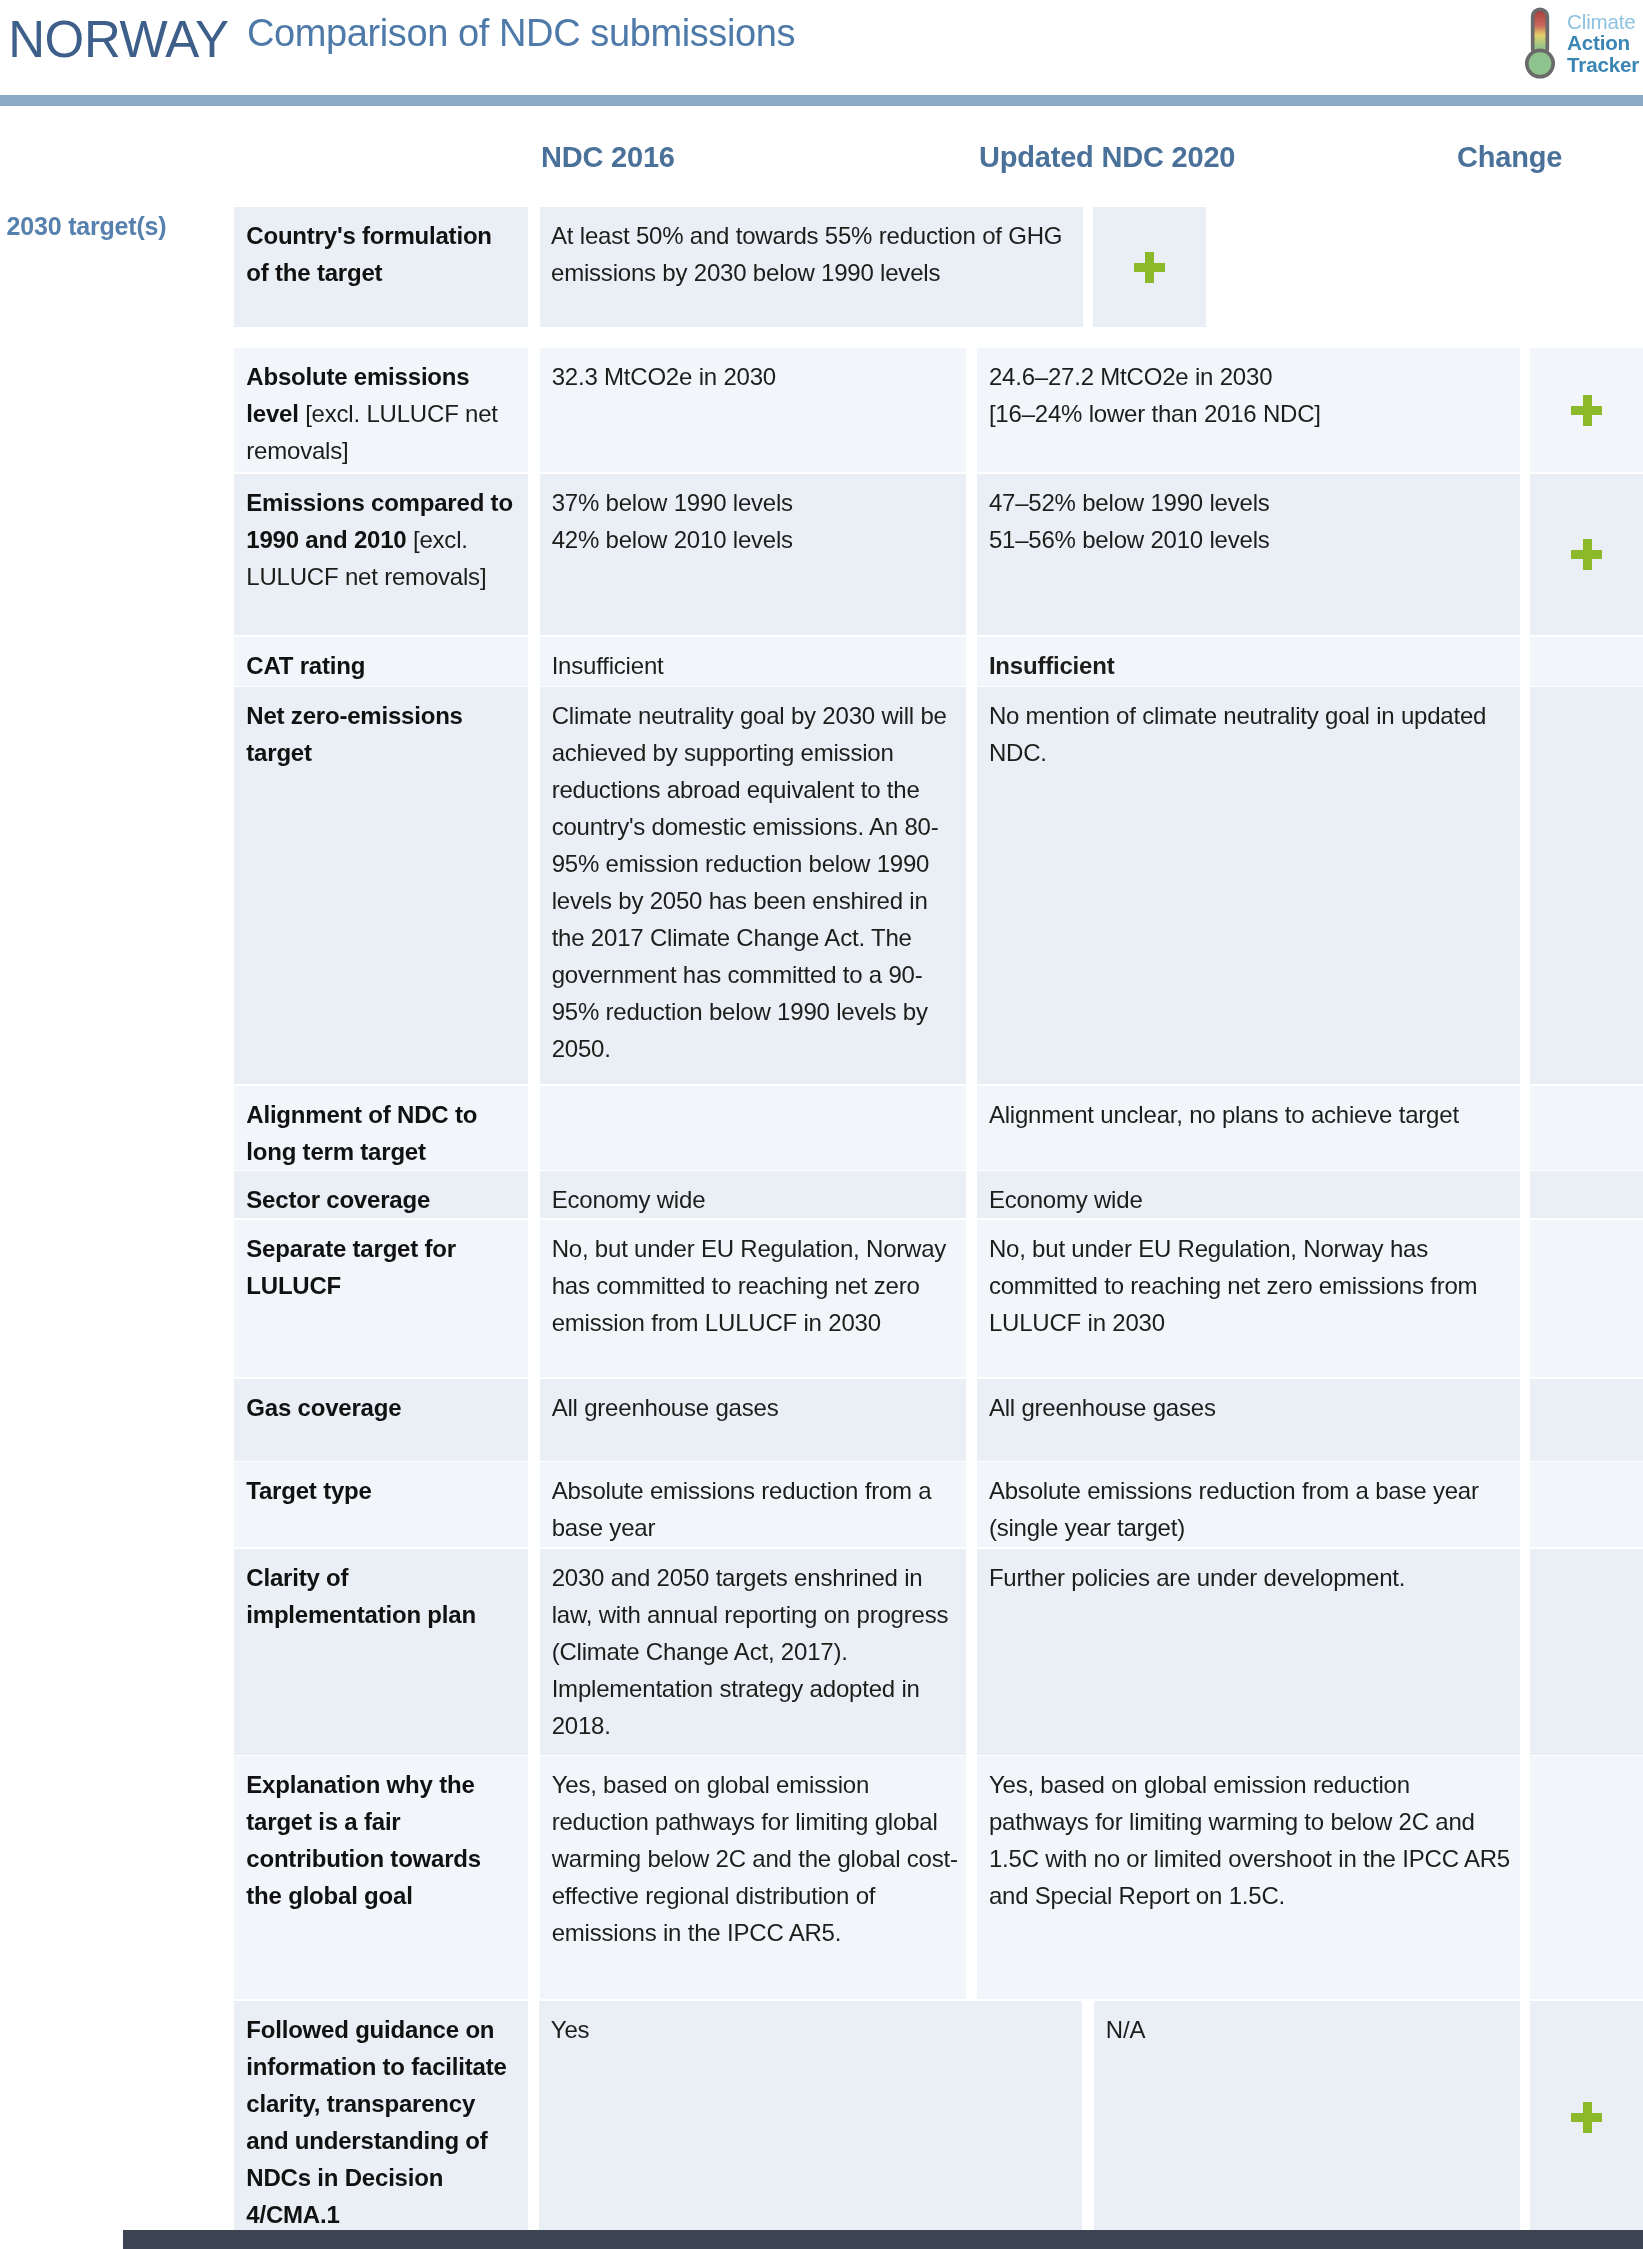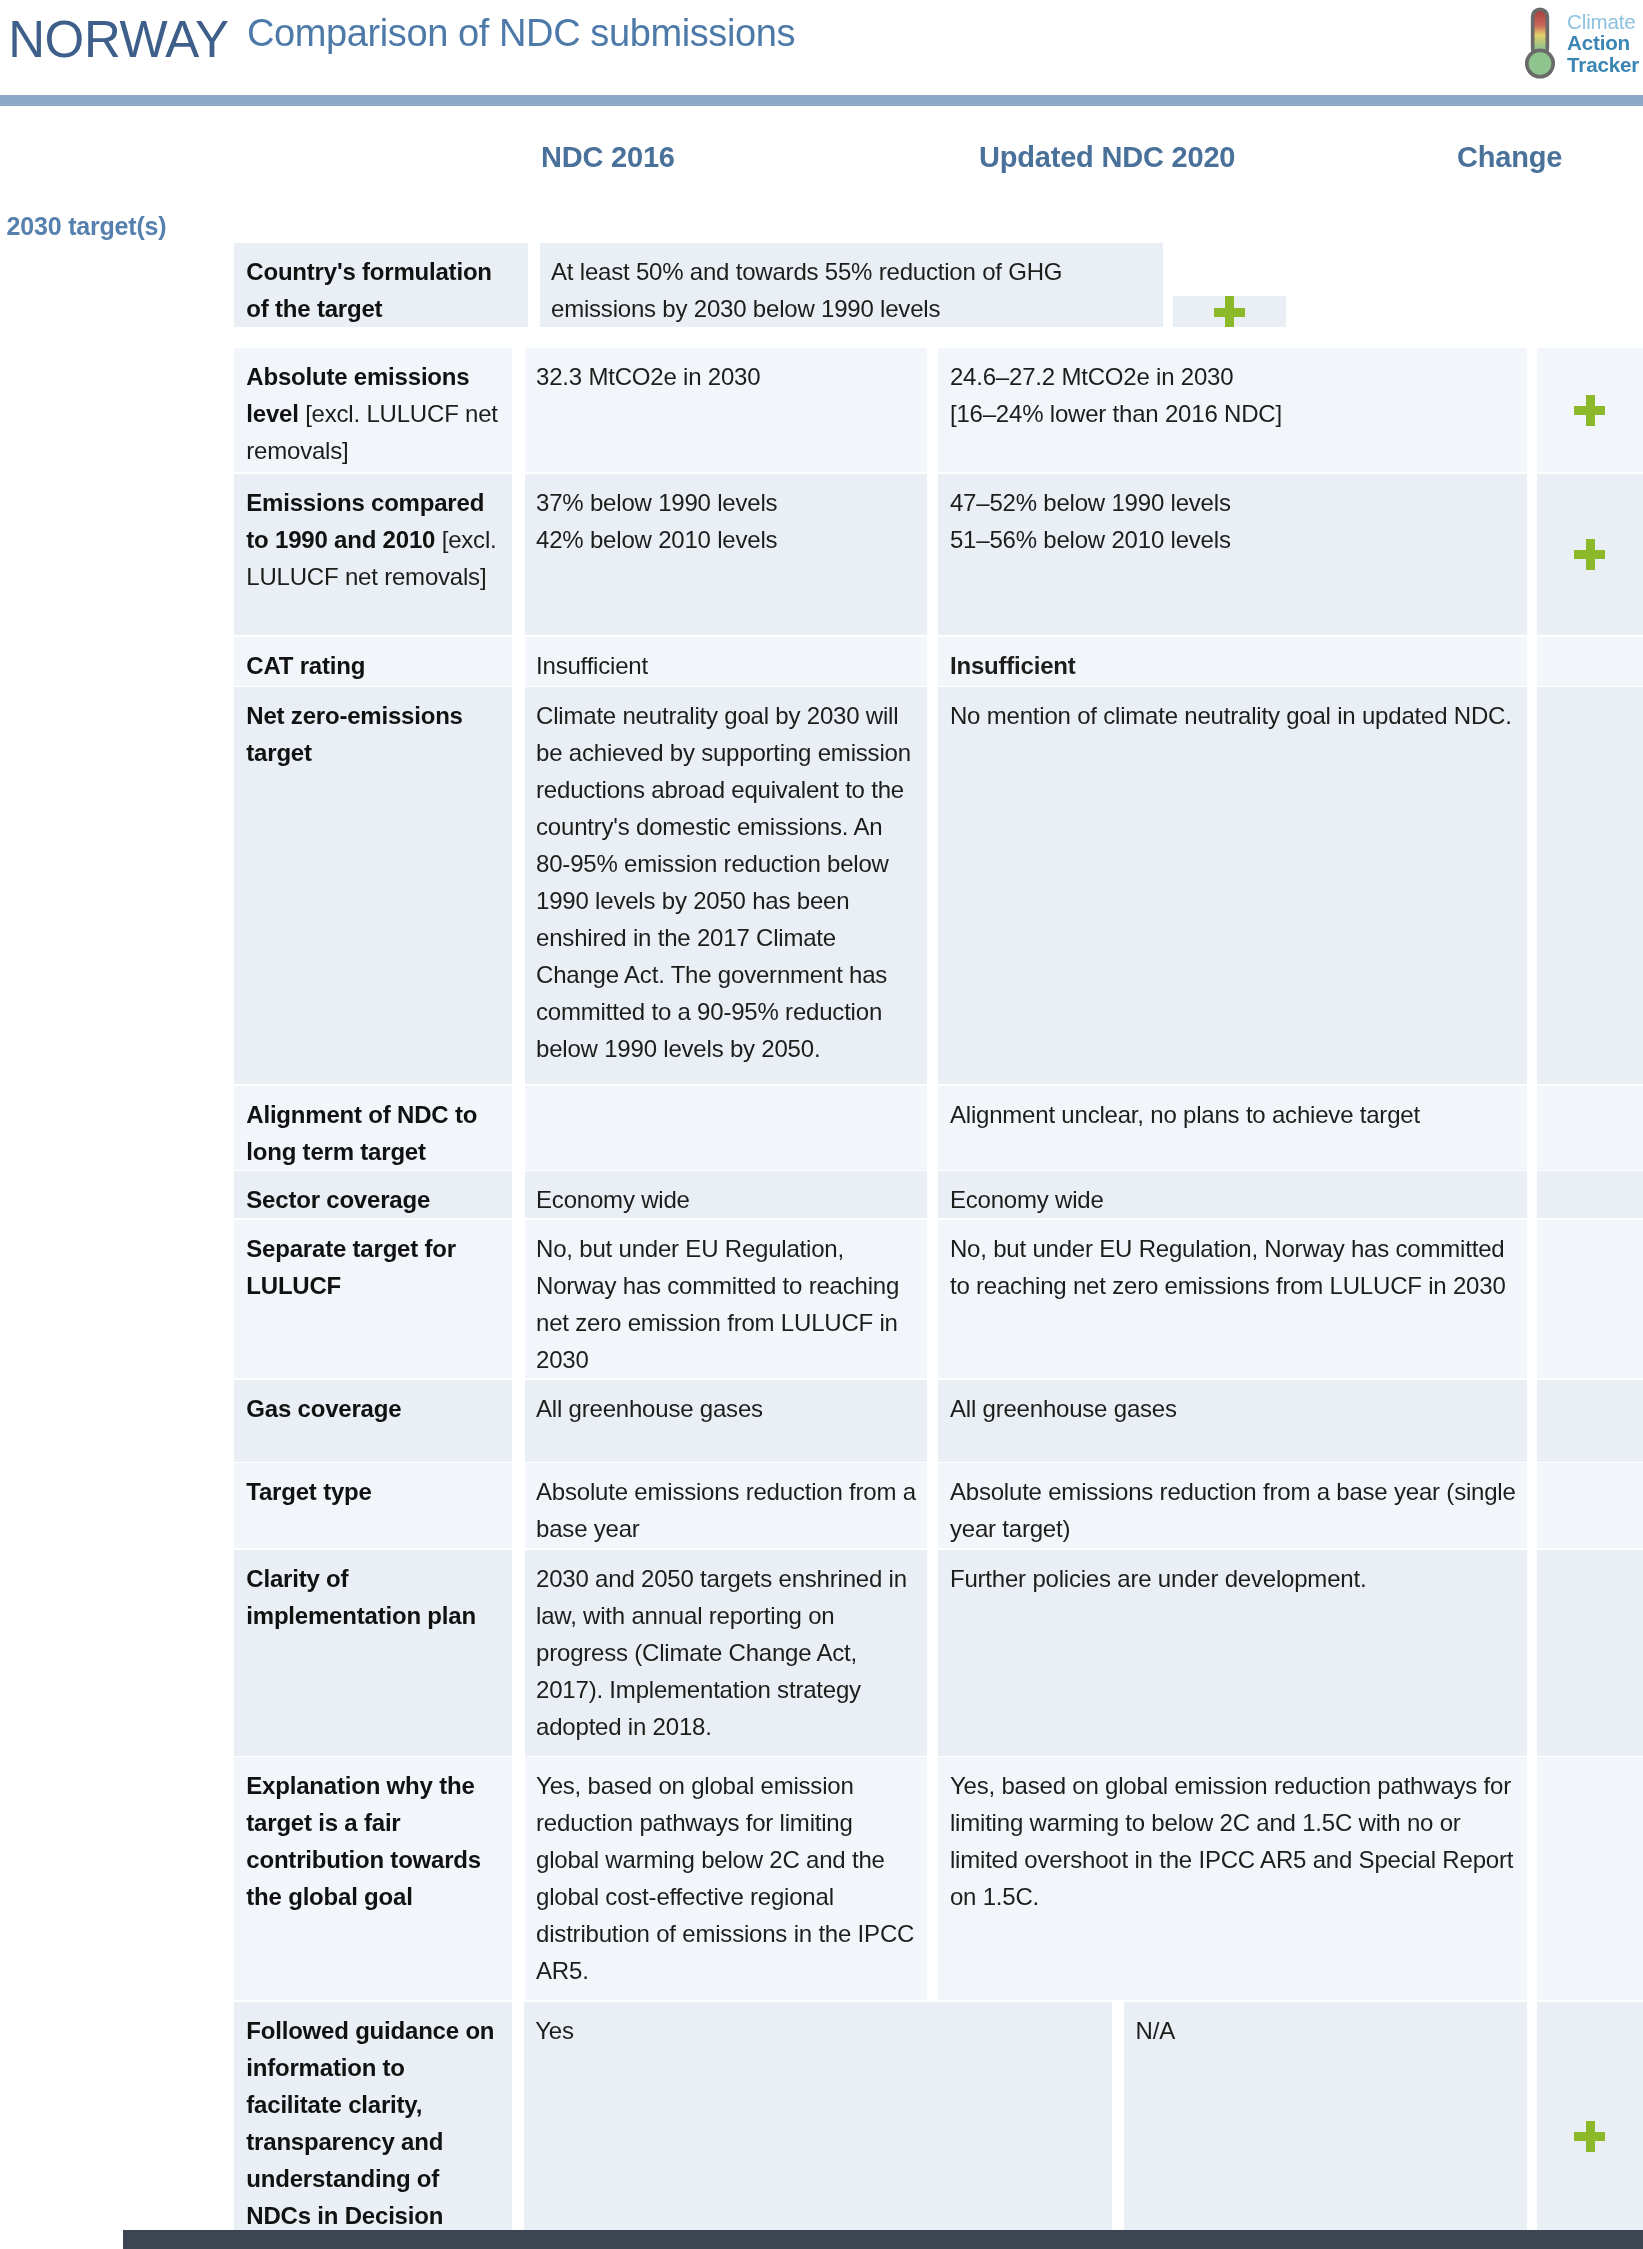--- a/index.html
+++ b/index.html
@@ -31,29 +31,29 @@
     color:var(--c-accent_blue,#4a7199);letter-spacing:-0.2px;
   }
   .ch1{left:541px;} .ch2{left:979px;} .ch3{left:1457px;}
   .section-label{
     position:absolute;left:6.6px;top:212px;font-size:25px;font-weight:700;
     color:var(--c-section,#5680ad);letter-spacing:-0.2px;
   }
   
   .table{position:absolute;left:234px;top:207px;width:1409px;}
   .row{display:flex;margin-bottom:1.6px;}
-  .row.gap-after{margin-bottom:21.4px;align-items:flex-end;}
+  .row.gap-after{margin-bottom:21.4px;}
   .cell{
     box-sizing:border-box;padding:10px 5px 0 11.5px;
     font-size:24px;line-height:37px;letter-spacing:-0.2px;
     white-space:pre-line;overflow:visible;
   }
   .cell-label{width:294px;padding-left:12.3px;padding-right:8.2px;white-space:normal;}
   .cell-c1{width:426px;margin-left:12.3px;}
-  .cell-c2{width:623px;margin-left:11.5px;}
+  .cell-c2{width:543px;margin-left:11.5px;}
   .cell-change{
     width:113px;margin-left:10px;display:flex;align-items:center;justify-content:center;
     padding:0;
   }
   .sa .cell{background:var(--c-shade_dark,#e9eff5);}
   .sb .cell{background:var(--c-shade_light,#f2f6fa);}
   .lbl{font-weight:700;color:#111111;}
   .note{font-weight:400;}
   .cell-bold{font-weight:700;}
   

